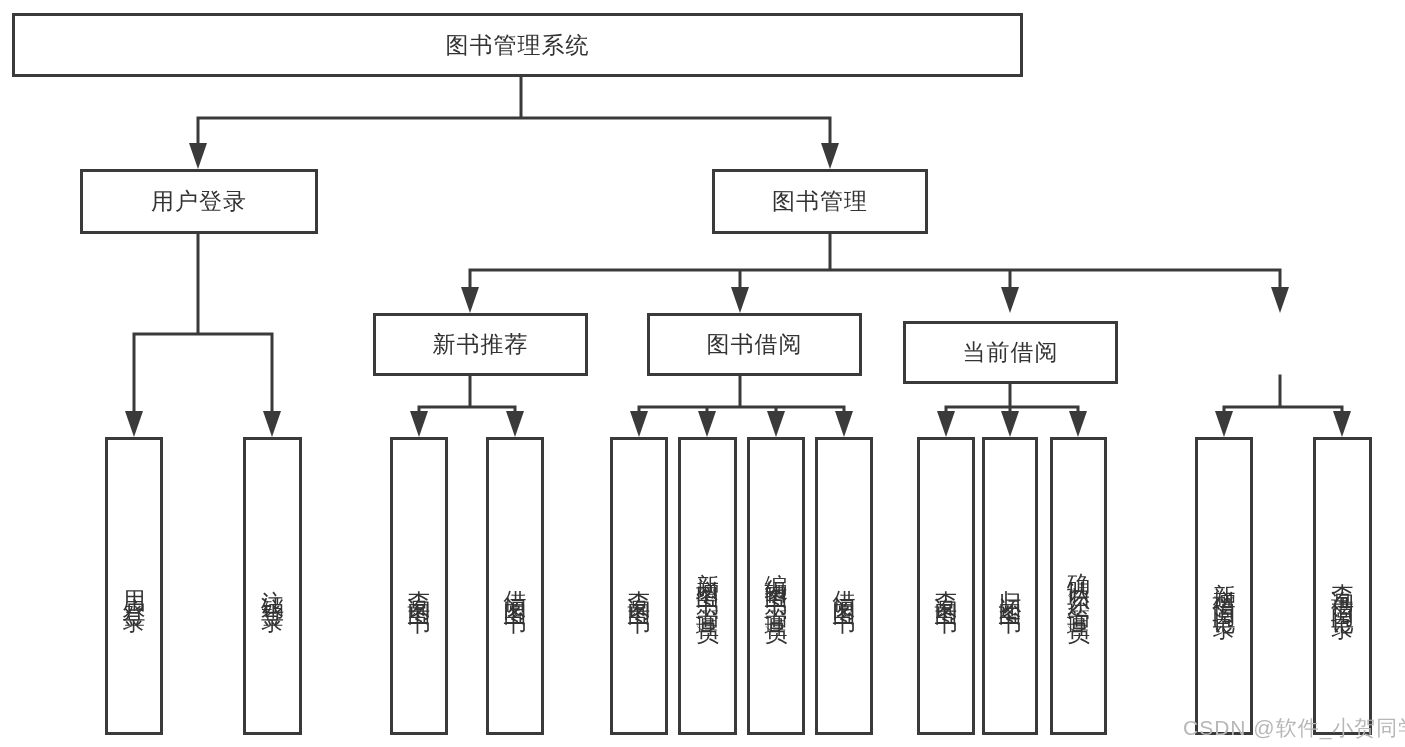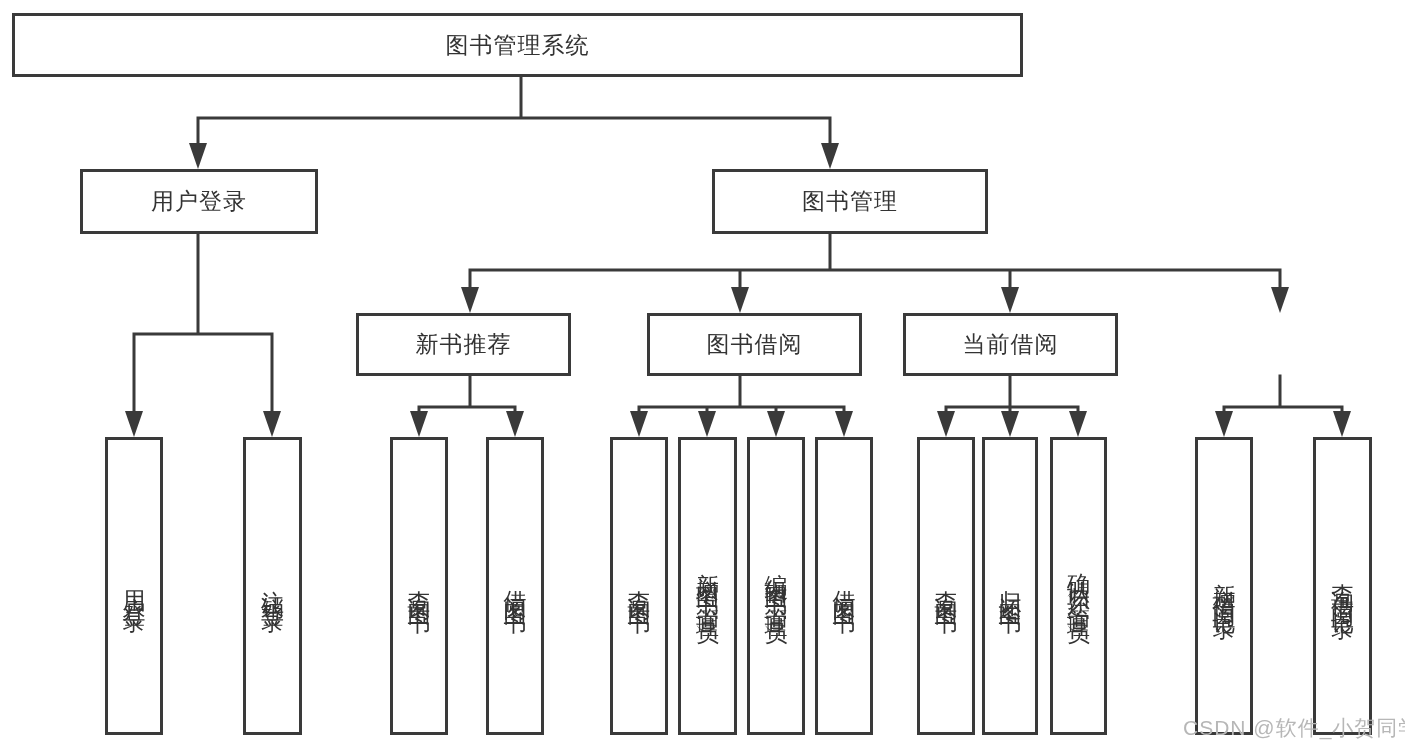--- a/index.html
+++ b/index.html
@@ -86,25 +86,25 @@
       <polygon points="1001,411 1019,411 1010,437"></polygon>
       <polygon points="1069,411 1087,411 1078,437"></polygon>
       <polygon points="1215,411 1233,411 1224,437"></polygon>
       <polygon points="1333,411 1351,411 1342,437"></polygon>
     </g>
   </svg>
 
   <div class="node root">图书管理系统</div>
 
   <div class="node lvl2" style="left:80px;width:238px;">用户登录</div>
-  <div class="node lvl2" style="left:712px;width:276px;">图书管理</div>
+  <div class="node lvl2" style="left:712px;width:216px;">图书管理</div>
 
-  <div class="node lvl3" style="left:356px;">新书推荐</div>
+  <div class="node lvl3" style="left:373px;">新书推荐</div>
   <div class="node lvl3" style="left:647px;">图书借阅</div>
-  <div class="node lvl3" style="left:903px;">当前借阅</div>
+  <div class="node lvl3" style="left:903px;margin-top:8px;">当前借阅</div>
 
   <div class="node leaf" style="left:105px;width:58px;">
     <span class="vtext">用户登录</span>
   </div>
   <div class="node leaf" style="left:243px;width:59px;">
     <span class="vtext">注销登录</span>
   </div>
 
   <div class="node leaf" style="left:390px;width:58px;">
     <span class="vtext">查询图书</span>

